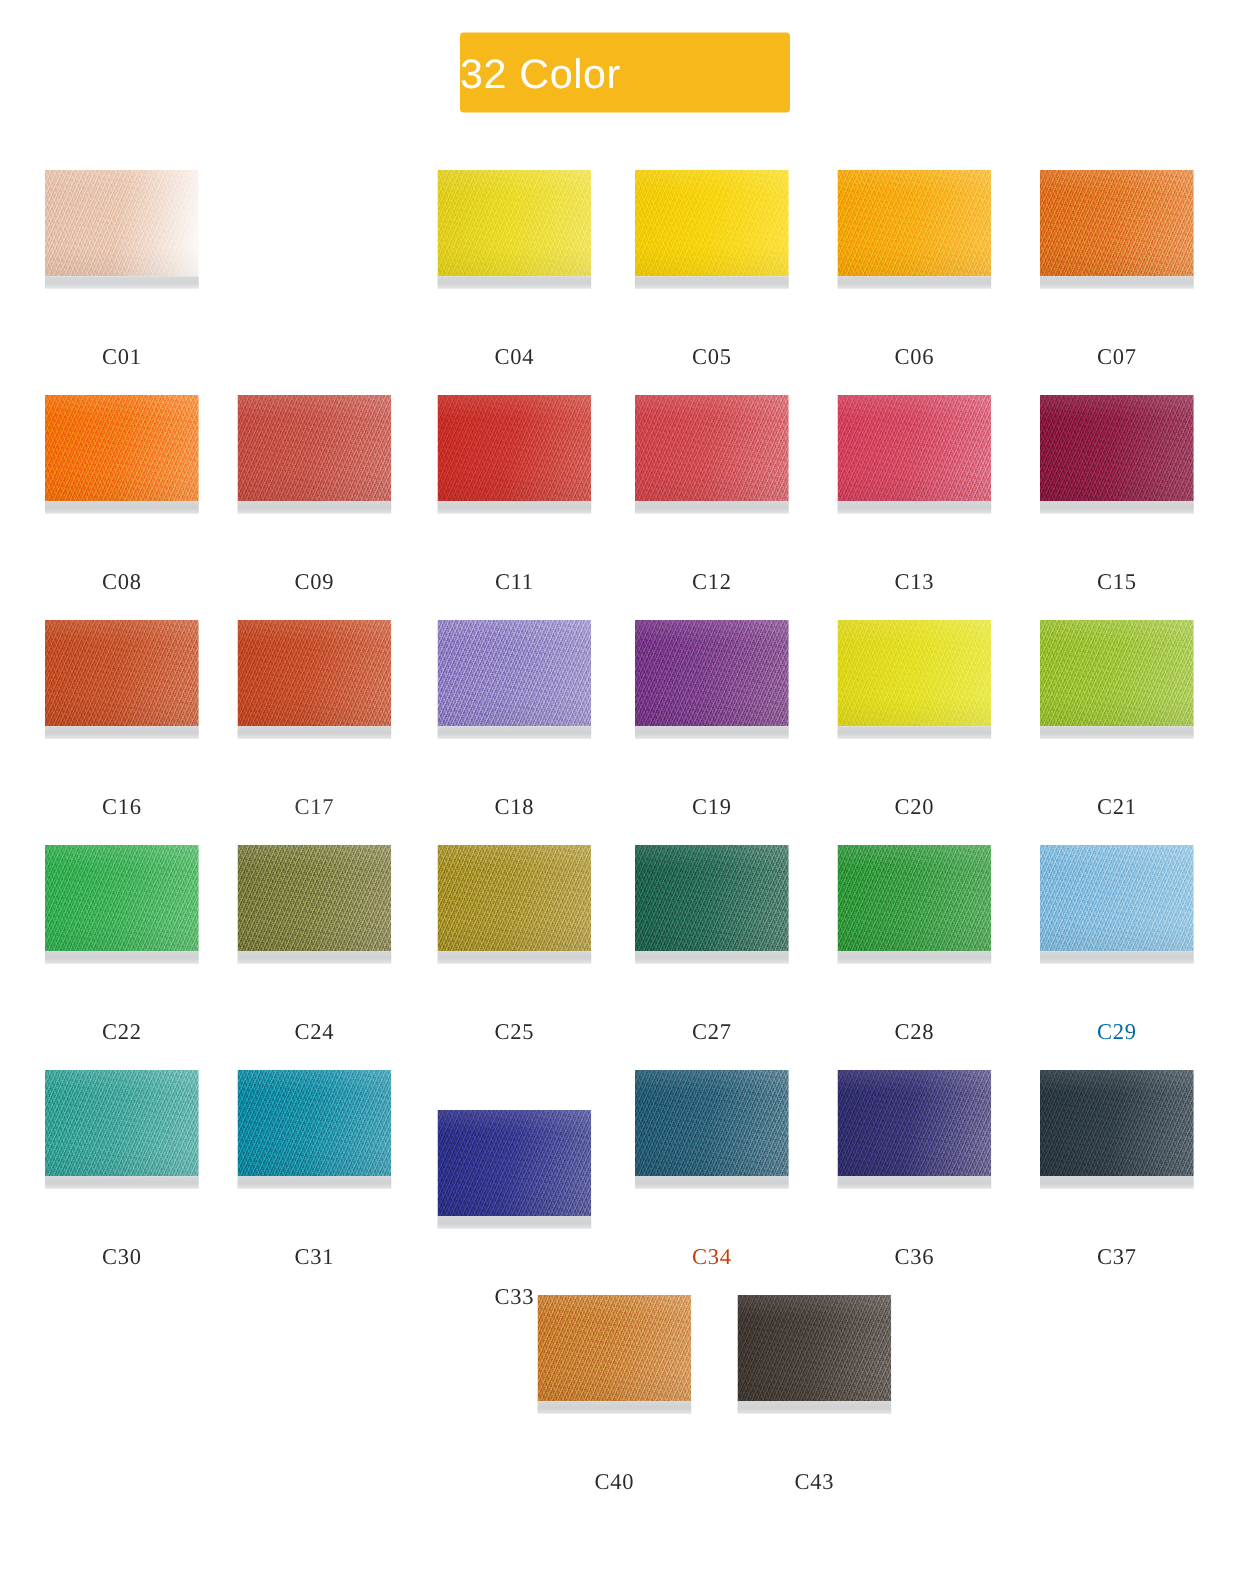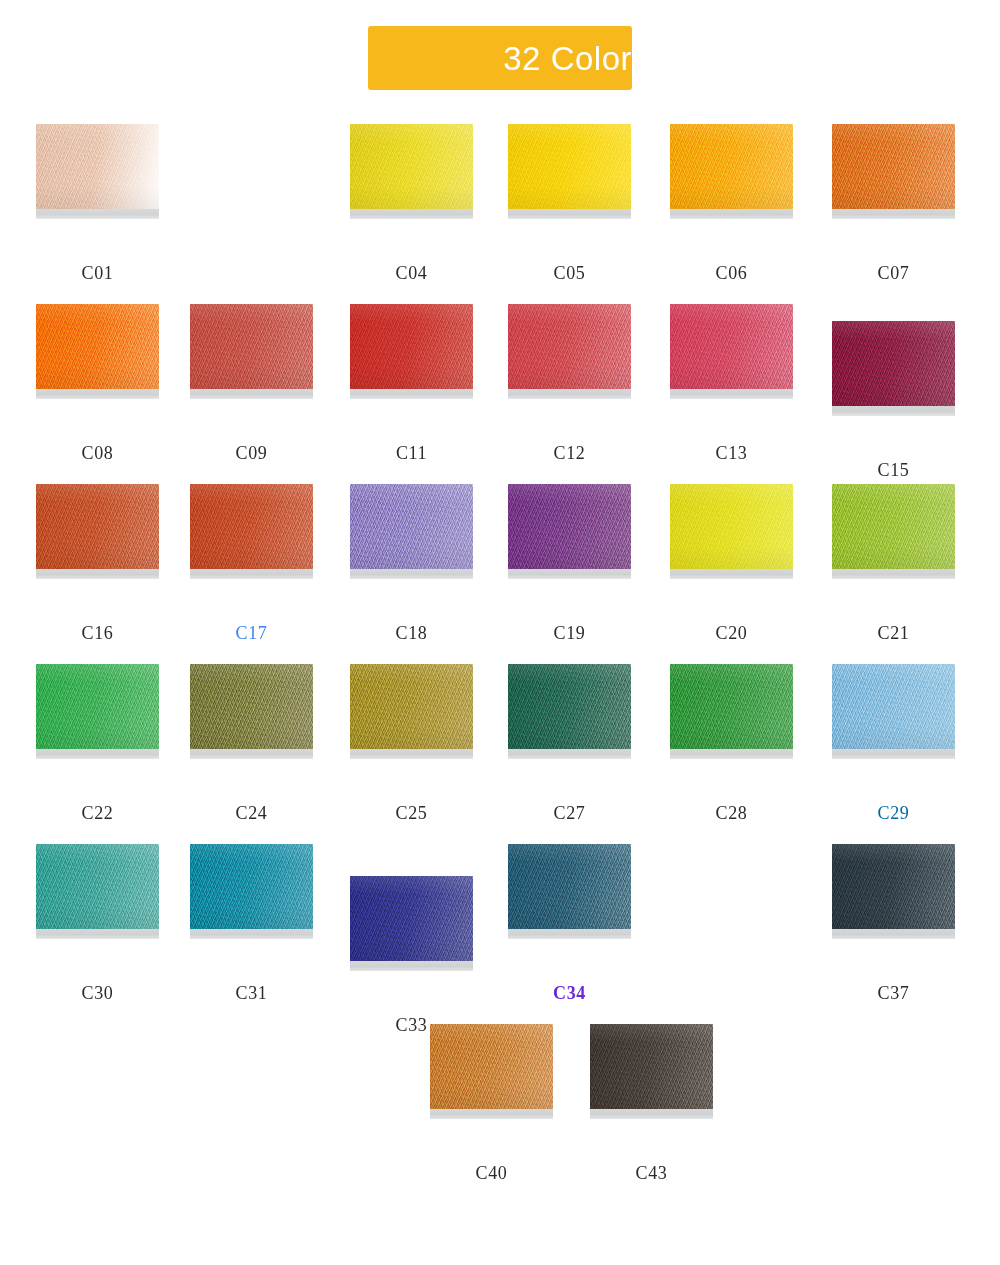--- a/index.html
+++ b/index.html
@@ -27,21 +27,21 @@
   #title-badge {
     position: absolute;
     left: 368px;
     top: 26px;
     width: 264px;
     height: 64px;
     border-radius: 3px;
     background: #f6b81b;
     display: flex;
     align-items: center;
-    justify-content: flex-end;
+    justify-content: flex-start;
   }
   #title-badge-label {
     color: #ffffff;
     font-family: "Liberation Sans", sans-serif;
     font-size: 33px;
     font-weight: 300;
     letter-spacing: 0.5px;
     line-height: 1;
     white-space: nowrap;
   }
@@ -55,21 +55,21 @@
   }
   .swatch-row {
     position: relative;
     width: 1000px;
     height: 180px;
   }
   .swatch-row.last-row { height: 185px; }
 
   .swatch-cell {
     position: absolute;
-    top: 4px;
+    top: 16px;
     width: 123px;
   }
 
   
   .swatch-chip {
     position: relative;
     width: 123px;
     height: 85px;
     overflow: hidden;
     background-repeat: no-repeat;
@@ -235,21 +235,21 @@
       </div>
       <div class="swatch-cell" style="left: 670px;">
         <div class="swatch-chip">
           <div class="chip-base" style="background: linear-gradient(100deg, rgb(208, 60, 87) 0%, rgb(211, 74, 98) 48%, rgb(220, 112, 133) 100%);"></div>
           <div class="chip-texture"></div>
           <div class="chip-sheen"></div>
         </div>
         <div class="swatch-base"></div>
         <div class="swatch-label" style="color: rgb(43, 43, 43);">C13</div>
       </div>
-      <div class="swatch-cell" style="left: 832px; margin-top: 17px;">
+      <div class="swatch-cell" style="left: 832px;">
         <div class="swatch-chip">
           <div class="chip-base" style="background: linear-gradient(100deg, rgb(127, 22, 57) 0%, rgb(138, 33, 69) 48%, rgb(155, 69, 97) 100%);"></div>
           <div class="chip-texture"></div>
           <div class="chip-sheen"></div>
         </div>
         <div class="swatch-base"></div>
         <div class="swatch-label" style="color: rgb(43, 43, 43);">C15</div>
       </div>
     </div>
     <div class="swatch-row">
@@ -262,21 +262,21 @@
         <div class="swatch-base"></div>
         <div class="swatch-label" style="color: rgb(43, 43, 43);">C16</div>
       </div>
       <div class="swatch-cell" style="left: 190px;">
         <div class="swatch-chip">
           <div class="chip-base" style="background: linear-gradient(100deg, rgb(189, 68, 34) 0%, rgb(196, 80, 47) 48%, rgb(208, 113, 87) 100%);"></div>
           <div class="chip-texture"></div>
           <div class="chip-sheen"></div>
         </div>
         <div class="swatch-base"></div>
-        <div class="swatch-label" style="color: #3b82f6; text-align: center;">C17</div>
+        <div class="swatch-label" style="color: #404040; text-align: center;">C17</div>
       </div>
       <div class="swatch-cell" style="left: 350px;">
         <div class="swatch-chip">
           <div class="chip-base" style="background: linear-gradient(100deg, rgb(138, 121, 191) 0%, rgb(147, 133, 196) 48%, rgb(165, 155, 206) 100%);"></div>
           <div class="chip-texture"></div>
           <div class="chip-sheen"></div>
         </div>
         <div class="swatch-base"></div>
         <div class="swatch-label" style="color: rgb(43, 43, 43);">C18</div>
       </div>
@@ -392,21 +392,30 @@
         <div class="swatch-base"></div>
         <div class="swatch-label" style="color: rgb(43, 43, 43);">C33</div>
       </div>
       <div class="swatch-cell" style="left: 508px;">
         <div class="swatch-chip">
           <div class="chip-base" style="background: linear-gradient(100deg, rgb(34, 86, 109) 0%, rgb(47, 96, 118) 48%, rgb(90, 126, 142) 100%);"></div>
           <div class="chip-texture"></div>
           <div class="chip-sheen"></div>
         </div>
         <div class="swatch-base"></div>
-        <div class="swatch-label" style="color: #6d28d9; font-weight: bold;">C34</div>
+        <div class="swatch-label" style="color: #c2410c;">C34</div>
+      </div>
+      <div class="swatch-cell" style="left: 670px;">
+        <div class="swatch-chip">
+          <div class="chip-base" style="background: linear-gradient(100deg, rgb(45, 42, 102) 0%, rgb(58, 54, 115) 48%, rgb(111, 107, 148) 100%);"></div>
+          <div class="chip-texture"></div>
+          <div class="chip-sheen"></div>
+        </div>
+        <div class="swatch-base"></div>
+        <div class="swatch-label" style="color: rgb(43, 43, 43);">C36</div>
       </div>
       <div class="swatch-cell" style="left: 832px;">
         <div class="swatch-chip">
           <div class="chip-base" style="background: linear-gradient(100deg, rgb(39, 52, 60) 0%, rgb(50, 63, 71) 48%, rgb(90, 101, 109) 100%);"></div>
           <div class="chip-texture"></div>
           <div class="chip-sheen"></div>
         </div>
         <div class="swatch-base"></div>
         <div class="swatch-label" style="color: rgb(43, 43, 43);">C37</div>
       </div>

